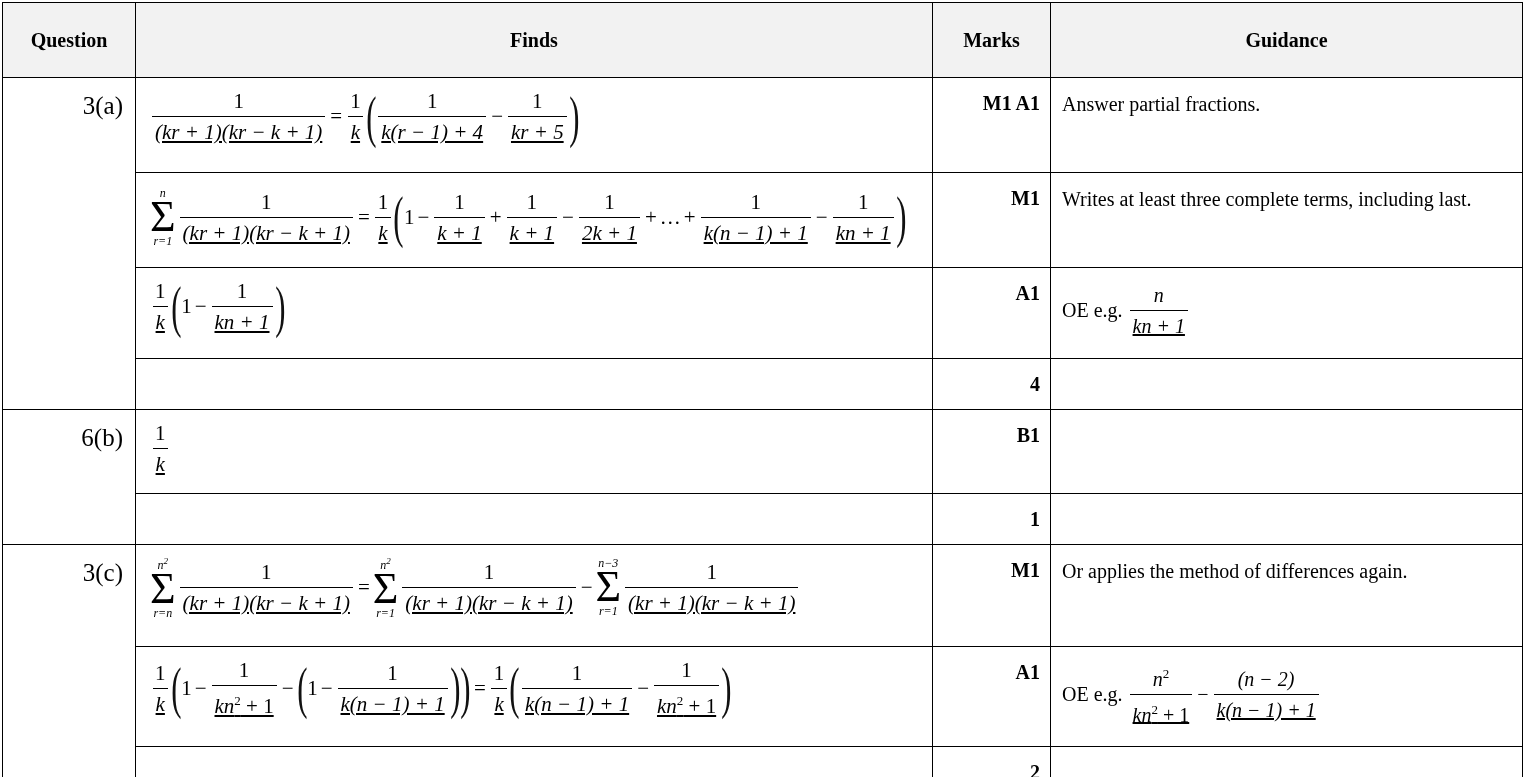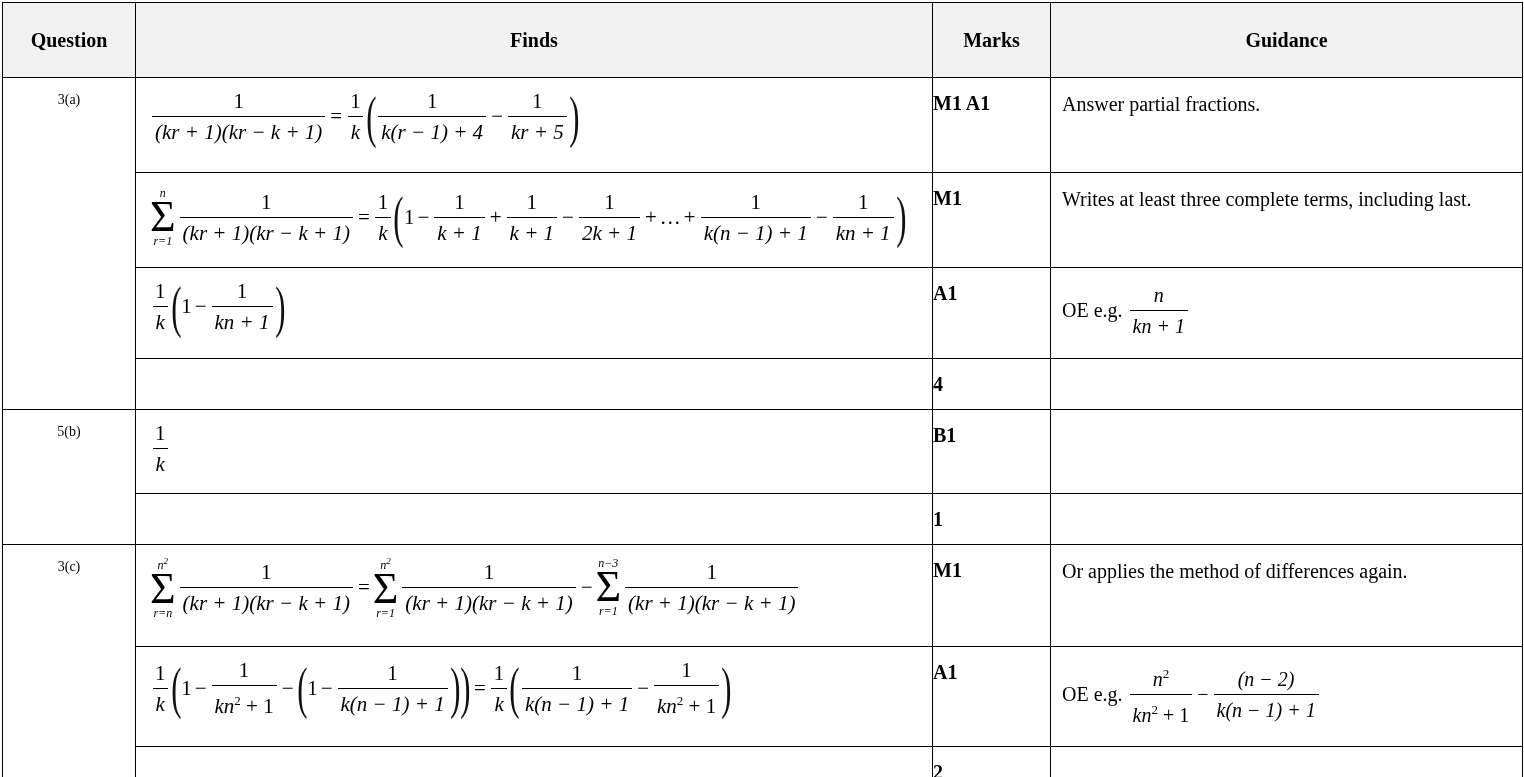--- a/index.html
+++ b/index.html
@@ -1,29 +1,29 @@
 <!DOCTYPE html>
 <html><head>
 <meta charset="utf-8">
 <style>
   html, body { margin:0; padding:0; background:#ffffff; }
   body { width:1524px; height:777px; overflow:hidden; font-family:"Liberation Serif", serif; color:#000; }
   table.ms { position:absolute; left:2px; top:2px; border-collapse:collapse; table-layout:fixed; width:1520px; }
   table.ms td, table.ms th { border:1.5px solid #000; padding:12px; vertical-align:top; }
   th { background:#f2f2f2; font-weight:bold; font-size:20px; height:50px; vertical-align:middle !important; text-align:center; }
   col.c1 { width:133px; } col.c2 { width:797px; } col.c3 { width:118px; } col.c4 { width:472px; }
-  td.q { text-align:center; font-size:14px; padding-top:14px !important; }
+  td.q { text-align:right; font-size:25px; padding-top:14px !important; }
   td.ans { padding:10px 0 0 14px !important; }
-  td.mk { text-align:left; font-weight:bold; font-size:20px; padding:14px 10px 0 0 !important; }
+  td.mk { text-align:right; font-weight:bold; font-size:20px; padding:14px 10px 0 0 !important; }
   td.gd { font-size:20px; padding:14px 10px 0 11px !important; line-height:25px; }
   .m { font-family:"Liberation Serif", serif; font-size:21px; display:inline-flex; align-items:center; white-space:nowrap; }
   .m i { font-style:italic; }
   .frac { display:inline-flex; flex-direction:column; align-items:center; vertical-align:middle; margin:0 2px; }
   .frac .n { padding:0 3px 2px 3px; line-height:26px; }
-  .frac .d { border-top:1.3px solid #000; padding:2px 3px 0 3px; line-height:26px; }
+  .frac .d { border-top:1.3px solid #000; padding:2px 3px 0 3px; line-height:26px;text-decoration:underline; }
   .op { margin:0 3px; }
   .paren { font-size:56px; line-height:56px; font-weight:200; transform:scaleX(0.55); display:inline-block; margin:0 -4px; color:#111; }
   .sigma { display:inline-flex; flex-direction:column; align-items:center; margin-right:2px; }
   .sigma .sym { font-size:44px; line-height:36px; }
   .sigma .sup, .sigma .sub { font-size:12px; font-style:italic; line-height:12px; }
   sup { font-size:13px; }
 </style>
 </head>
 <body>
 
@@ -154,21 +154,21 @@
     </td>
   </tr>
 
   <tr style="height:51px">
     <td class="ans"></td>
     <td class="mk">4</td>
     <td class="gd"></td>
   </tr>
 
   <tr style="height:84px">
-    <td class="q" rowspan="2">5(b)</td>
+    <td class="q" rowspan="2">6(b)</td>
     <td class="ans">
       <span class="m">
         <span class="frac">
               <span class="n">1</span>
               <span class="d"><i>k</i></span>
             </span>
       </span>
     </td>
     <td class="mk">B1</td>
     <td class="gd"></td>

